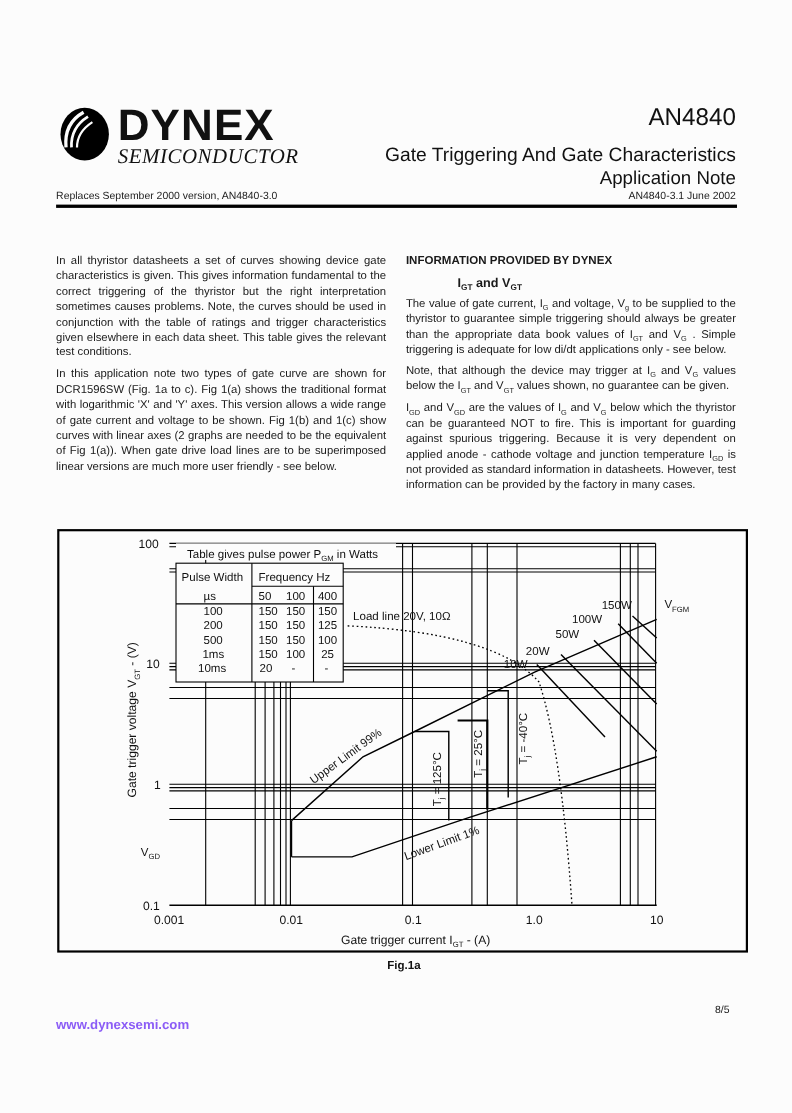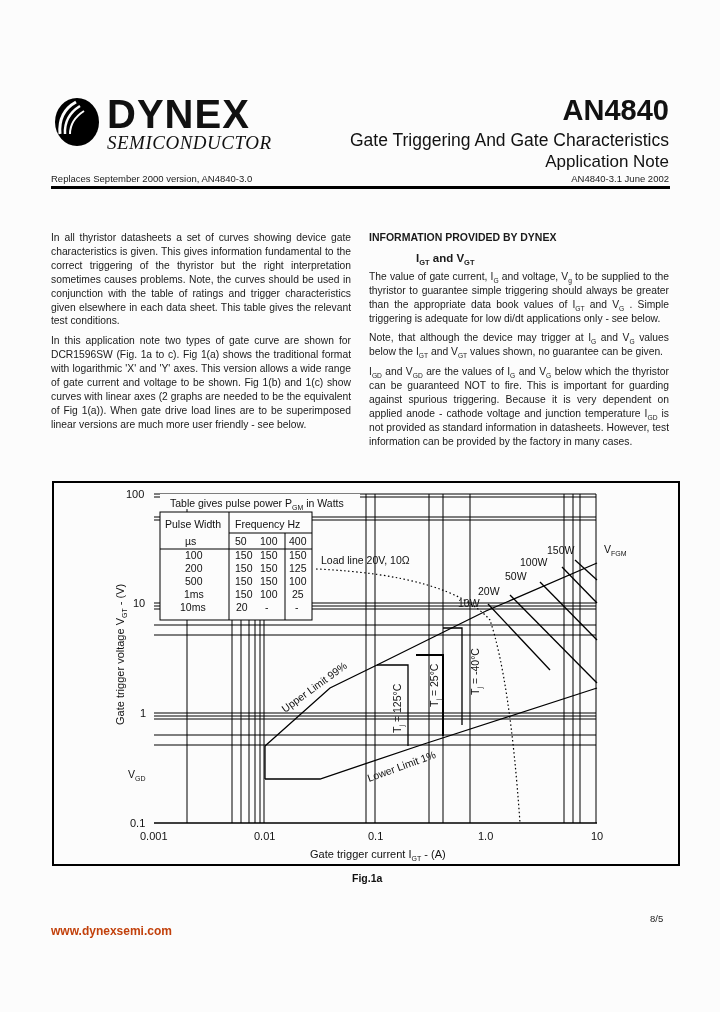--- a/index.html
+++ b/index.html
@@ -3,21 +3,21 @@
 <meta charset="utf-8">
 <style>
   html, body { margin: 0; padding: 0; background: #fcfcfc; }
   body { width: 720px; height: 1012px; position: relative; overflow: hidden;
          font-family: "Liberation Sans", sans-serif; color: #111; }
   .abs { position: absolute; }
   .logo-word { font-family: "Liberation Sans", sans-serif; font-weight: bold; font-size: 40px;
                letter-spacing: 1px; line-height: 1; }
   .logo-sub { font-family: "Liberation Serif", serif; font-style: italic; font-size: 19px;
               letter-spacing: 0.5px; }
-  .doc-num { font-weight: bold; font-size: 29px; }
+  .doc-num { font-weight: normal; font-size: 22px; }
   .doc-title { font-weight: normal; font-size: 17.5px; }
   .doc-type { font-size: 17px; }
   .small { font-size: 9.5px; color: #222; }
   .rule { background: #000; height: 3px; }
   .para { font-size: 10.3px; line-height: 13.9px; text-align: justify; color: #1a1a1a; }
   .para p { margin: 0 0 6px 0; }
   .section-head { font-weight: bold; font-size: 10.5px; }
   .sub-head { font-weight: bold; font-size: 11.5px; }
   sub { font-size: 65%; vertical-align: -3px; line-height: 0; }
   .chart-frame { border: 2px solid #000; box-sizing: border-box; }
@@ -191,13 +191,13 @@
     <text x="478" y="840">1.0</text>
     <text x="591" y="840">10</text>
   </g>
   <text x="310" y="858" font-size="11" fill="#111">Gate trigger current I<tspan font-size="7" dy="3">GT</tspan><tspan dy="-3"> - (A)</tspan></text>
   <text transform="translate(124,725) rotate(-90)" font-size="11" fill="#111">Gate trigger voltage V<tspan font-size="7" dy="3">GT</tspan><tspan dy="-3"> - (V)</tspan></text>
 </svg>
 
 <div class="abs fig-cap" style="left:352px; top:872px;">Fig.1a</div>
 
 <div class="abs small" style="left:650px; top:913px;">8/5</div>
-<a class="abs footer-url" style="left:51px; top:924px; color:#c2410c; text-decoration:none;">www.dynexsemi.com</a>
+<a class="abs footer-url" style="left:51px; top:924px; color:#8b5cf6; text-decoration:none;">www.dynexsemi.com</a>
 
 </body></html>

